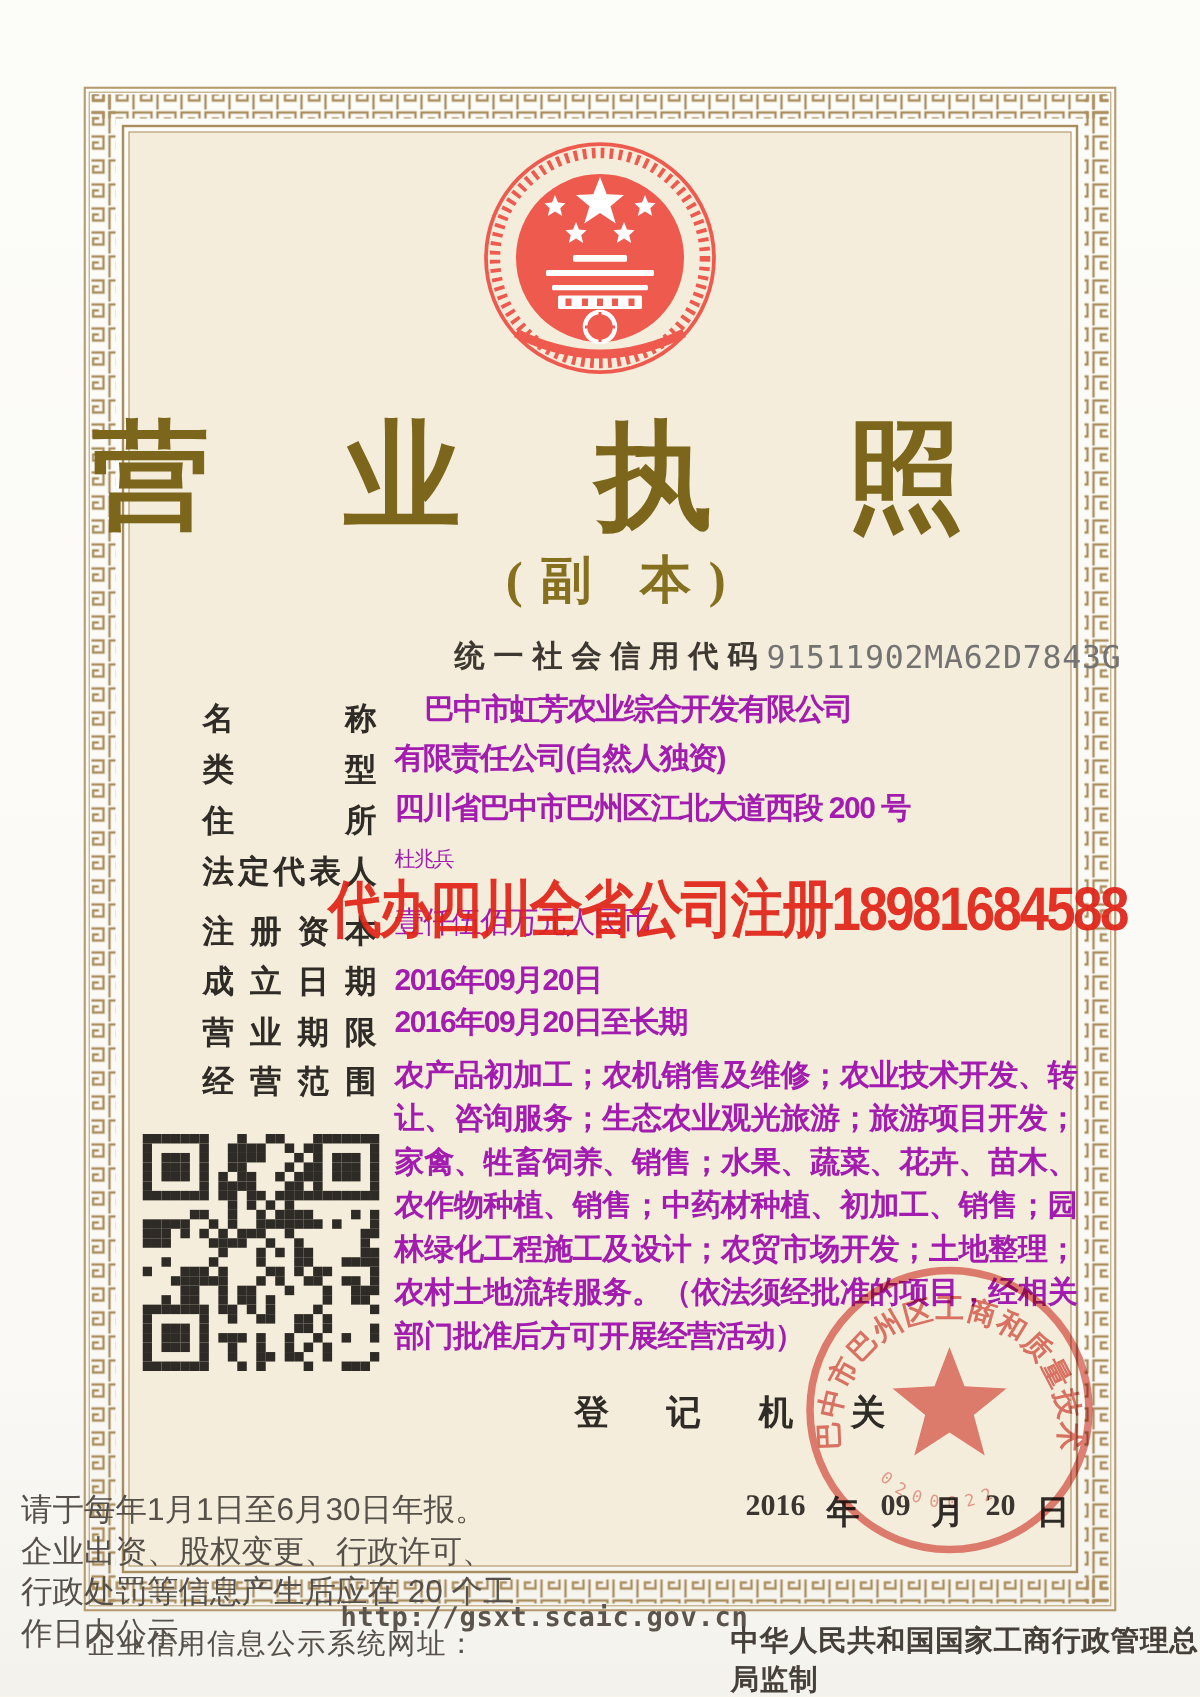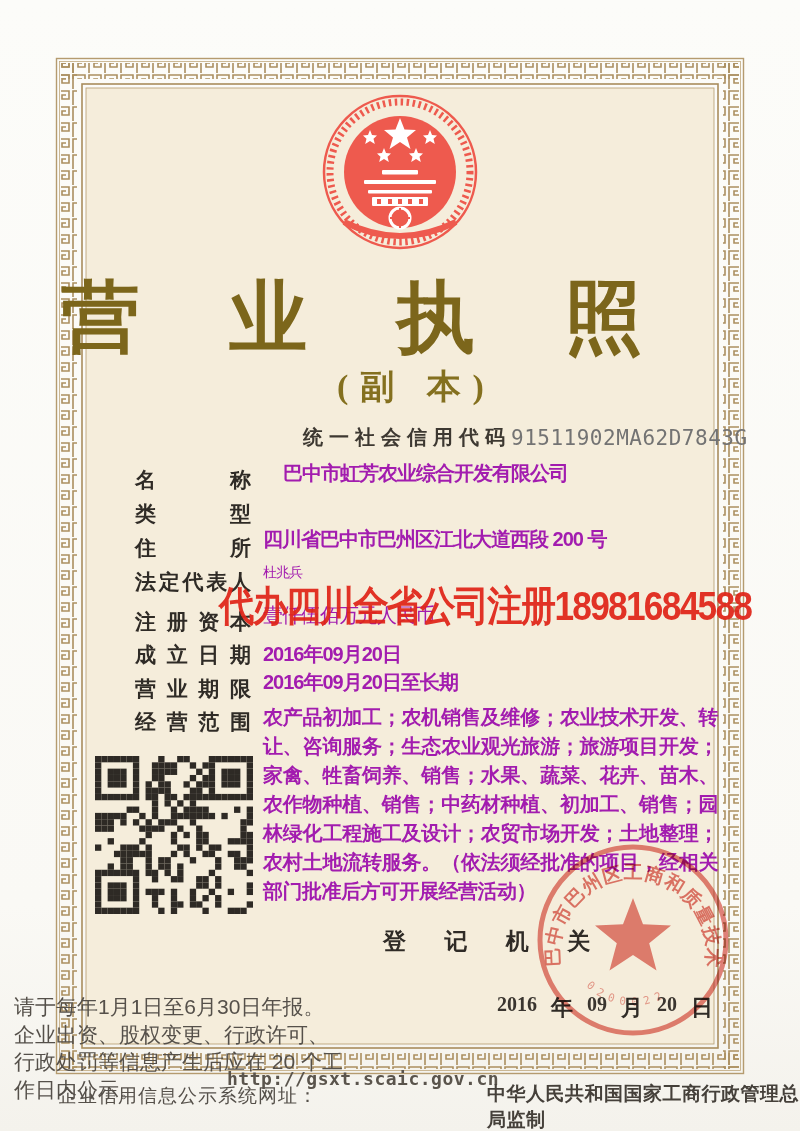--- a/index.html
+++ b/index.html
@@ -163,20 +163,21 @@
   <span class="credit-label">统一社会信用代码</span>
   <span class="credit-value">91511902MA62D7843G</span>
 </div>
 
 <div class="frow" id="row-name">
   <span class="flabel">名称</span>
   <span class="fvalue">巴中市虹芳农业综合开发有限公司</span>
 </div>
 <div class="frow" id="row-type">
   <span class="flabel">类型</span>
+  <span class="fvalue">有限责任公司(自然人独资)</span>
 </div>
 <div class="frow" id="row-addr">
   <span class="flabel">住所</span>
   <span class="fvalue">四川省巴中市巴州区江北大道西段 200 号</span>
 </div>
 <div class="frow" id="row-rep">
   <span class="flabel">法定代表人</span>
   <span class="fvalue light">杜兆兵</span>
 </div>
 <div class="frow" id="row-cap">

